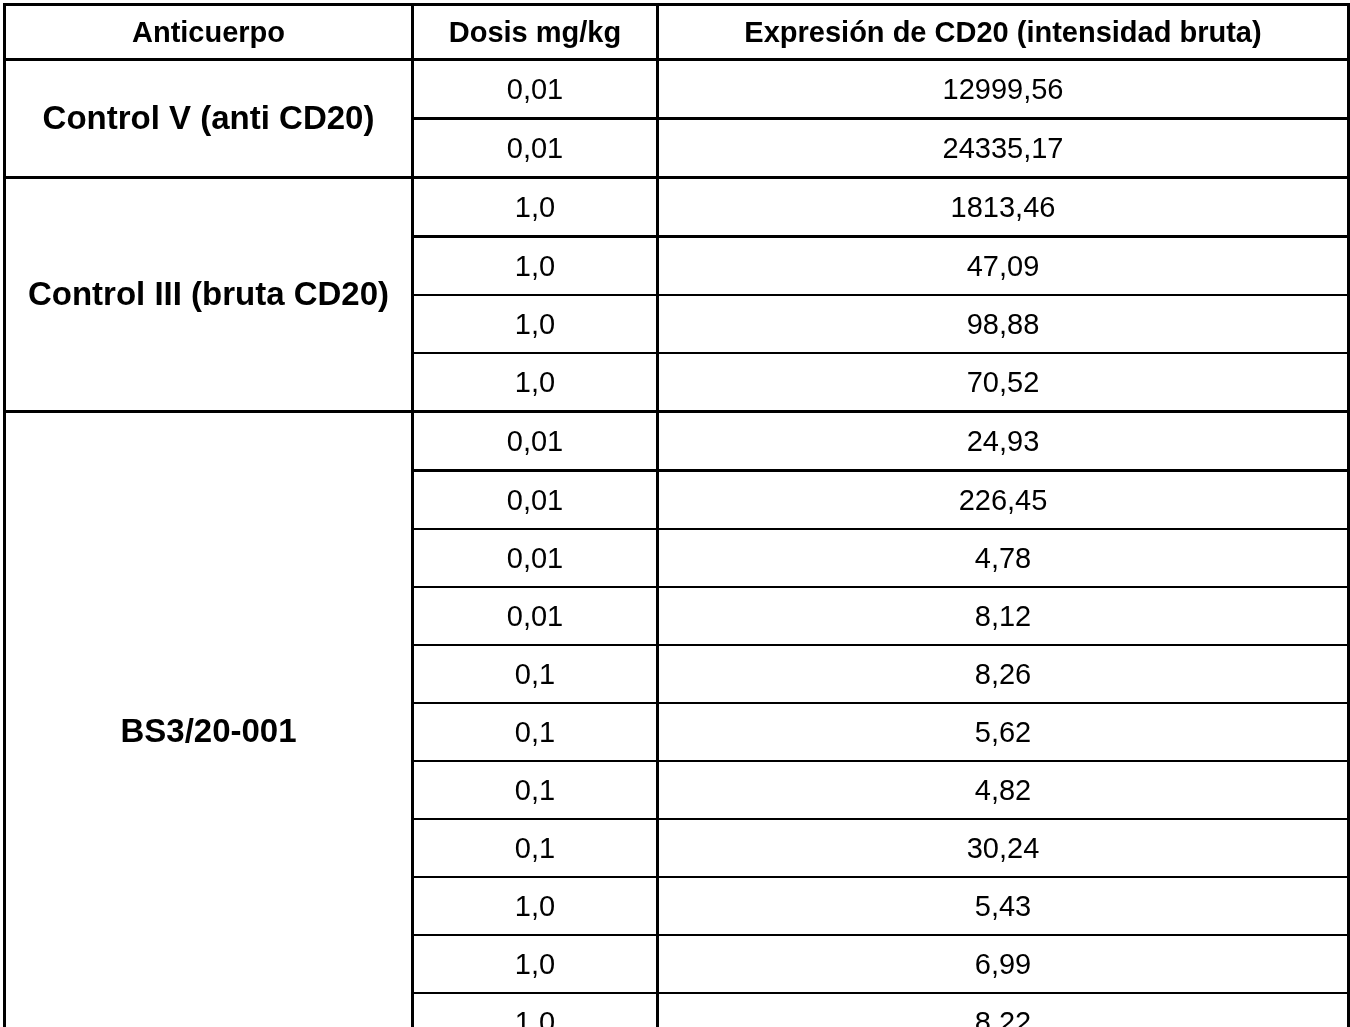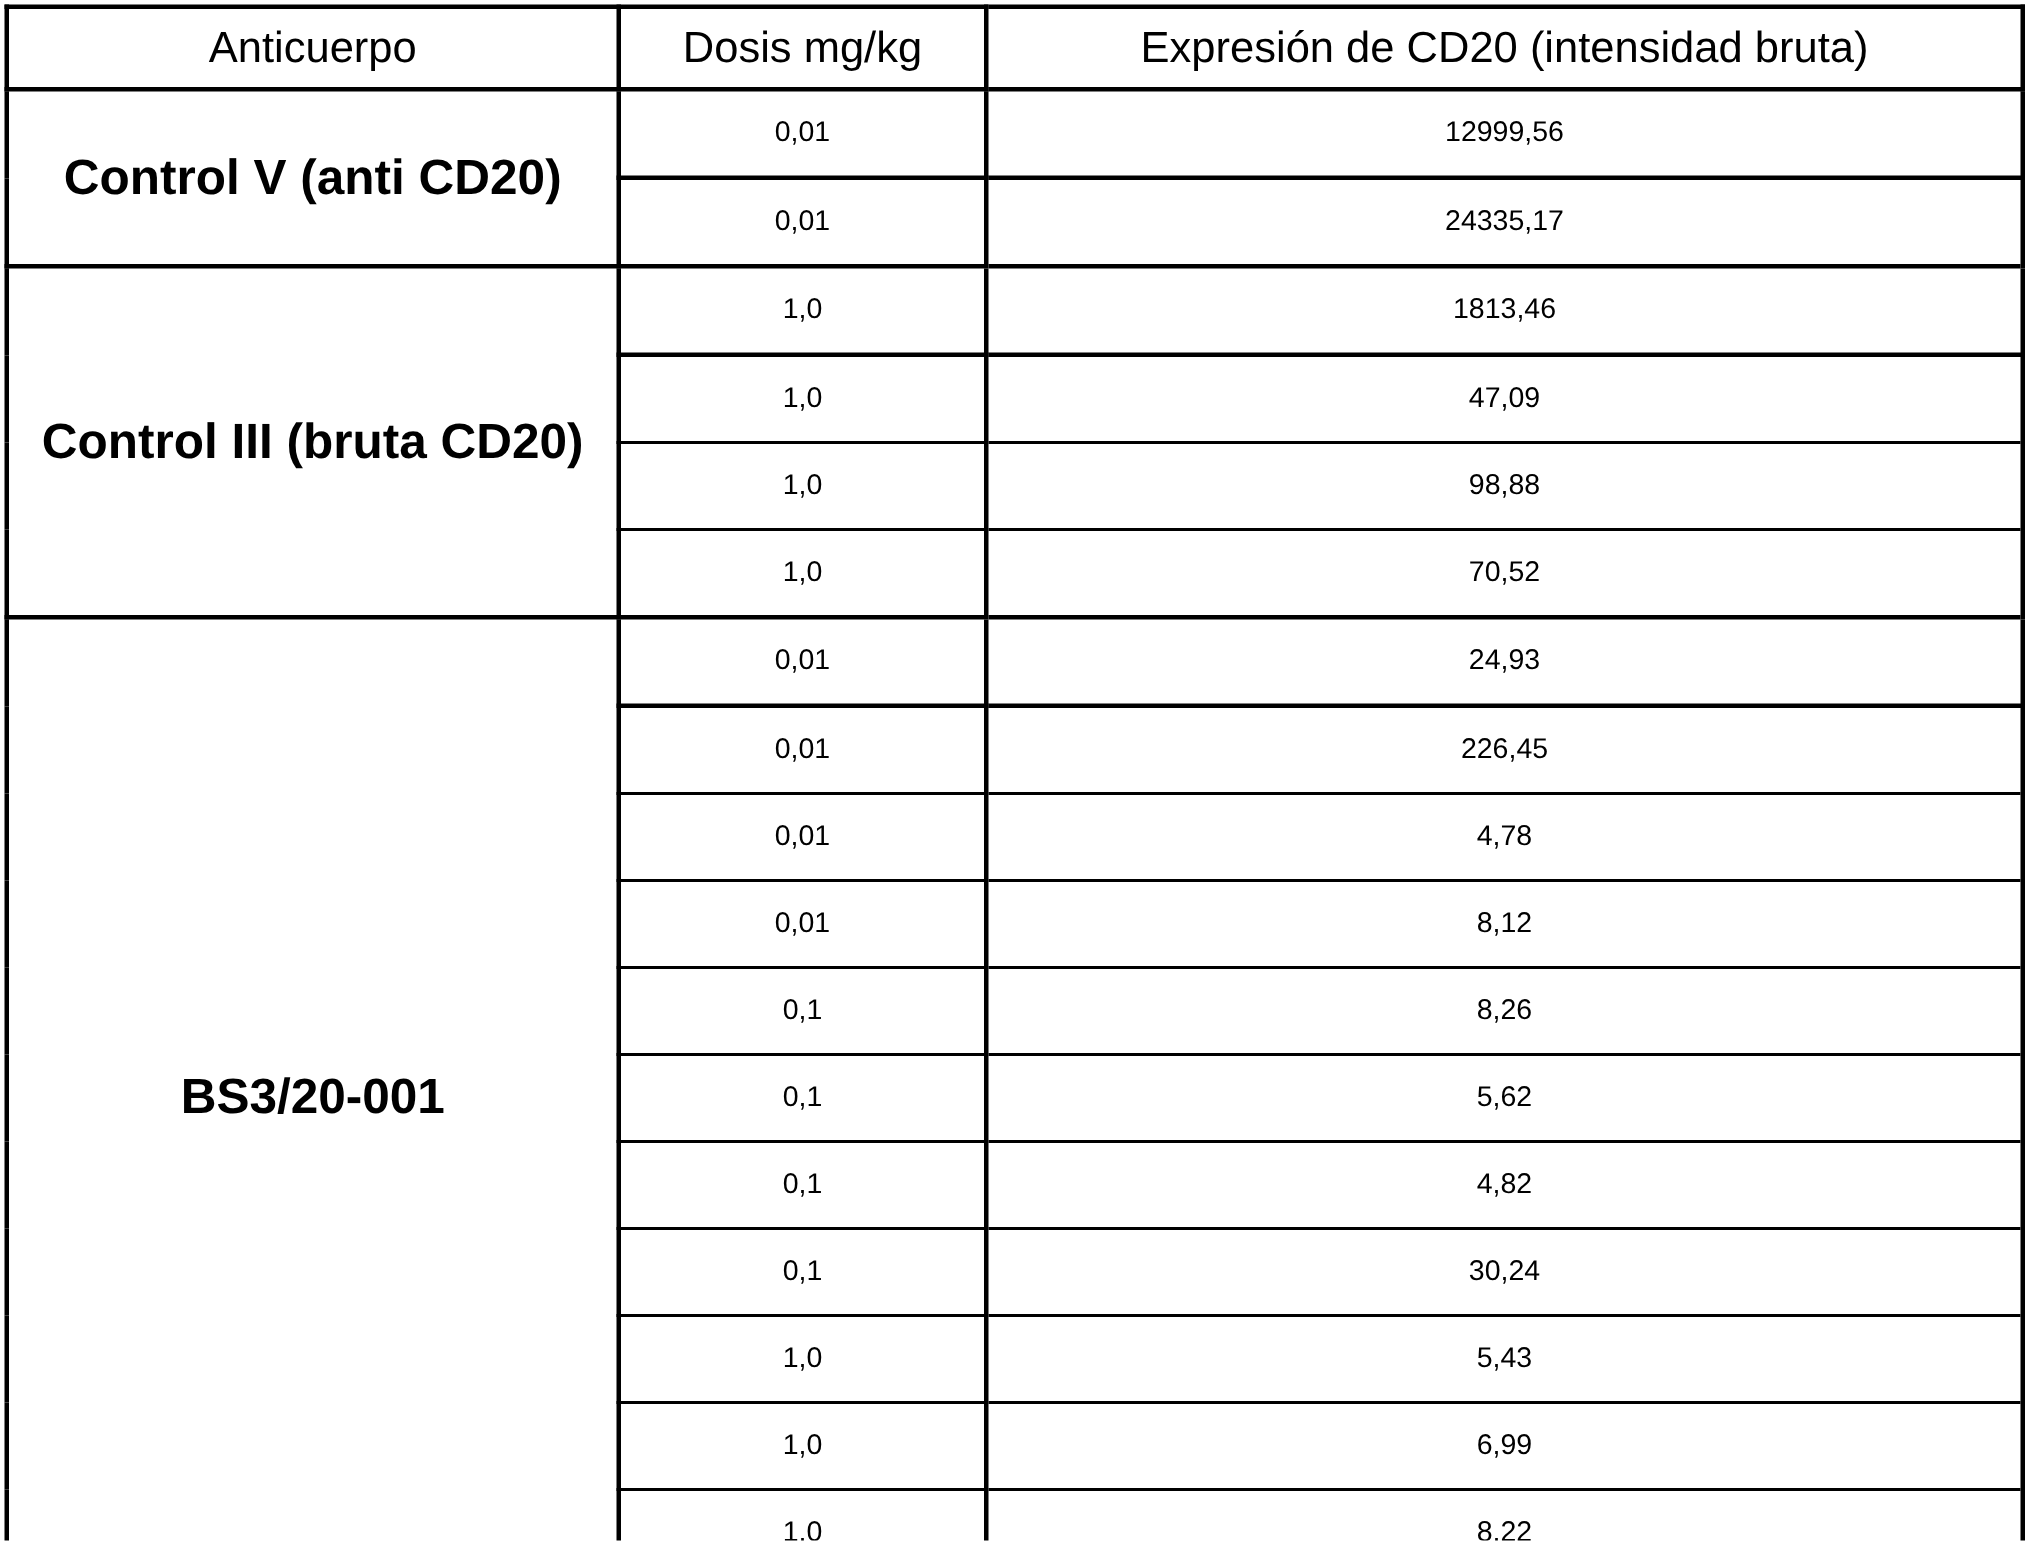--- a/index.html
+++ b/index.html
@@ -29,25 +29,25 @@
   table.data-table col.c-antibody { width: 408px; }
   table.data-table col.c-dose { width: 245px; }
   table.data-table col.c-expr { width: 691px; }
 
   table.data-table th,
   table.data-table td {
     border: 3px solid #000000;
     text-align: center;
     vertical-align: middle;
     padding: 2px 4px;
-    font-size: 19px;
+    font-size: 29px;
     line-height: 1.05;
   }
   table.data-table th {
-    font-weight: normal;
+    font-weight: bold;
     font-size: 29px;
     height: 48px;
   }
   table.data-table td.antibody-cell {
     font-weight: bold;
     font-size: 33px;
   }
   table.data-table td.dose-cell,
   table.data-table td.expr-cell {
     font-weight: normal;

